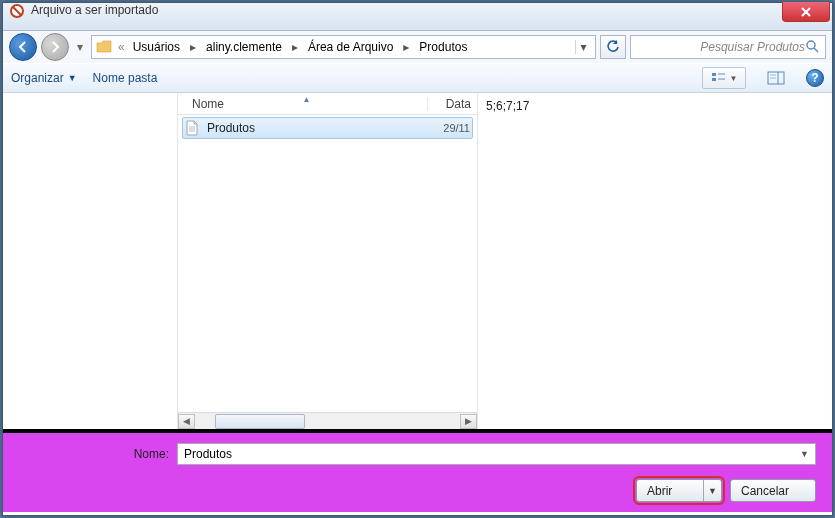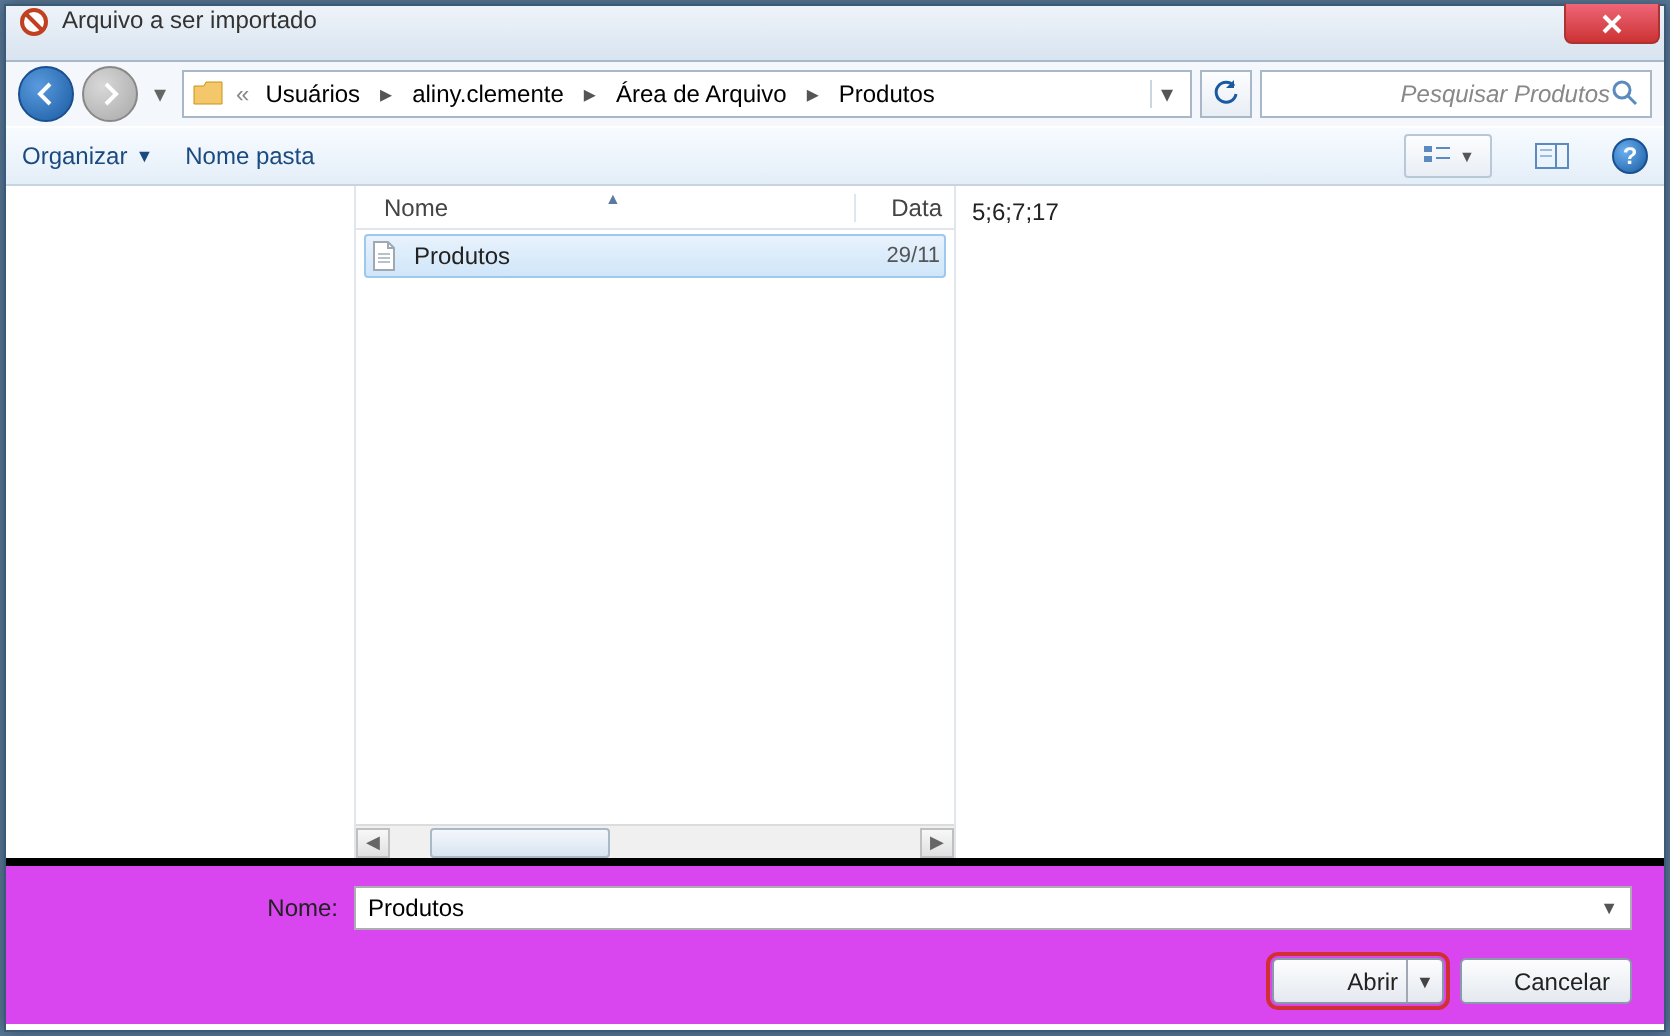--- a/index.html
+++ b/index.html
@@ -46,21 +46,21 @@
   .hscroll { height: 17px; background: #f0f0f0; border-top: 1px solid #dcdcdc; display: flex; align-items: center; }
   .hscroll .arrow { width: 17px; height: 15px; background: linear-gradient(#f8f8f8,#e0e0e0); border: 1px solid #c0c0c0; display: flex; align-items: center; justify-content: center; color: #666; font-size: 9px; }
   .hscroll .track { flex: 1; height: 15px; position: relative; }
   .hscroll .thumb { position: absolute; left: 20px; top: 0; width: 90px; height: 15px; background: linear-gradient(#f4f7fb,#d8e4f0); border: 1px solid #a8b8c8; border-radius: 2px; }
   .preview { flex: 1; padding: 6px 8px; font-family: "Consolas","Courier New",monospace; font-size: 13px; color: #222; }
   .bottom { padding: 10px 16px; background: #d946ef; border-top: 4px solid #000000; }
   .namerow { display: flex; align-items: center; gap: 8px; margin-bottom: 14px; }
   .namerow label { width: 150px; text-align: right; color: #222; }
   .namerow .combo { flex: 1; height: 22px; border: 1px solid #abadb3; background: #fff; display: flex; align-items: center; padding: 0 6px; justify-content: space-between; }
   .btnrow { display: flex; justify-content: flex-end; gap: 8px; }
-  .btn { height: 23px; min-width: 86px; border: 1px solid #8a9aac; background: linear-gradient(#fdfdfe,#e4e9ef); border-radius: 3px; display: flex; align-items: center; justify-content: flex-end; padding: 0 10px; color: #222; }
+  .btn { height: 23px; min-width: 86px; border: 1px solid #8a9aac; background: linear-gradient(#fdfdfe,#e4e9ef); border-radius: 3px; display: flex; align-items: center; justify-content: flex-start; padding: 0 10px; color: #222; }
   .btn.split { position: relative; padding-right: 22px; }
   .btn.split .caret { position: absolute; right: 0; top: 0; bottom: 0; width: 18px; border-left: 1px solid #a0a8b4; display: flex; align-items: center; justify-content: center; color: #444; font-size: 9px; }
   .btn.primary-outline { outline: 2px solid #d03030; outline-offset: 1px; }
   .folder-svg { fill: #f5c76b; stroke: #c8941a; stroke-width: 0.5; }
   .doc-svg-page { fill: #fff; stroke: #a0a8b4; }
   .doc-svg-lines { stroke: #b8c0c8; }
 </style>
 </head>
 <body>
 

